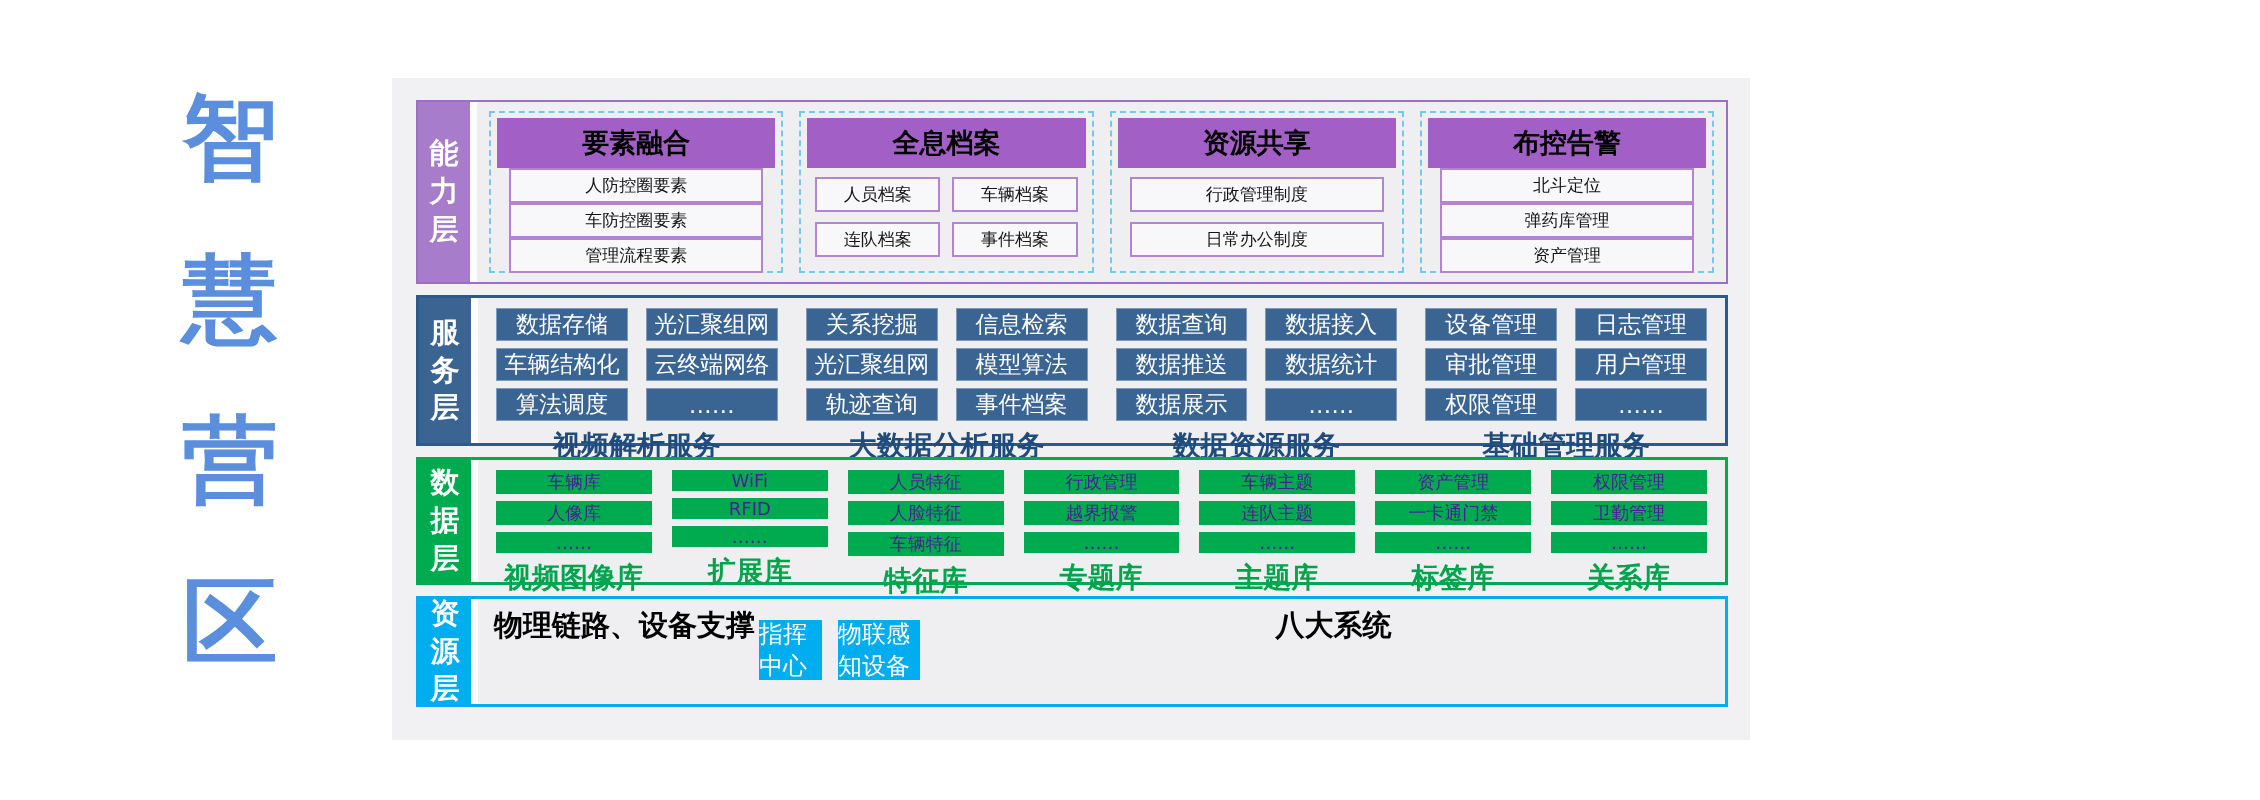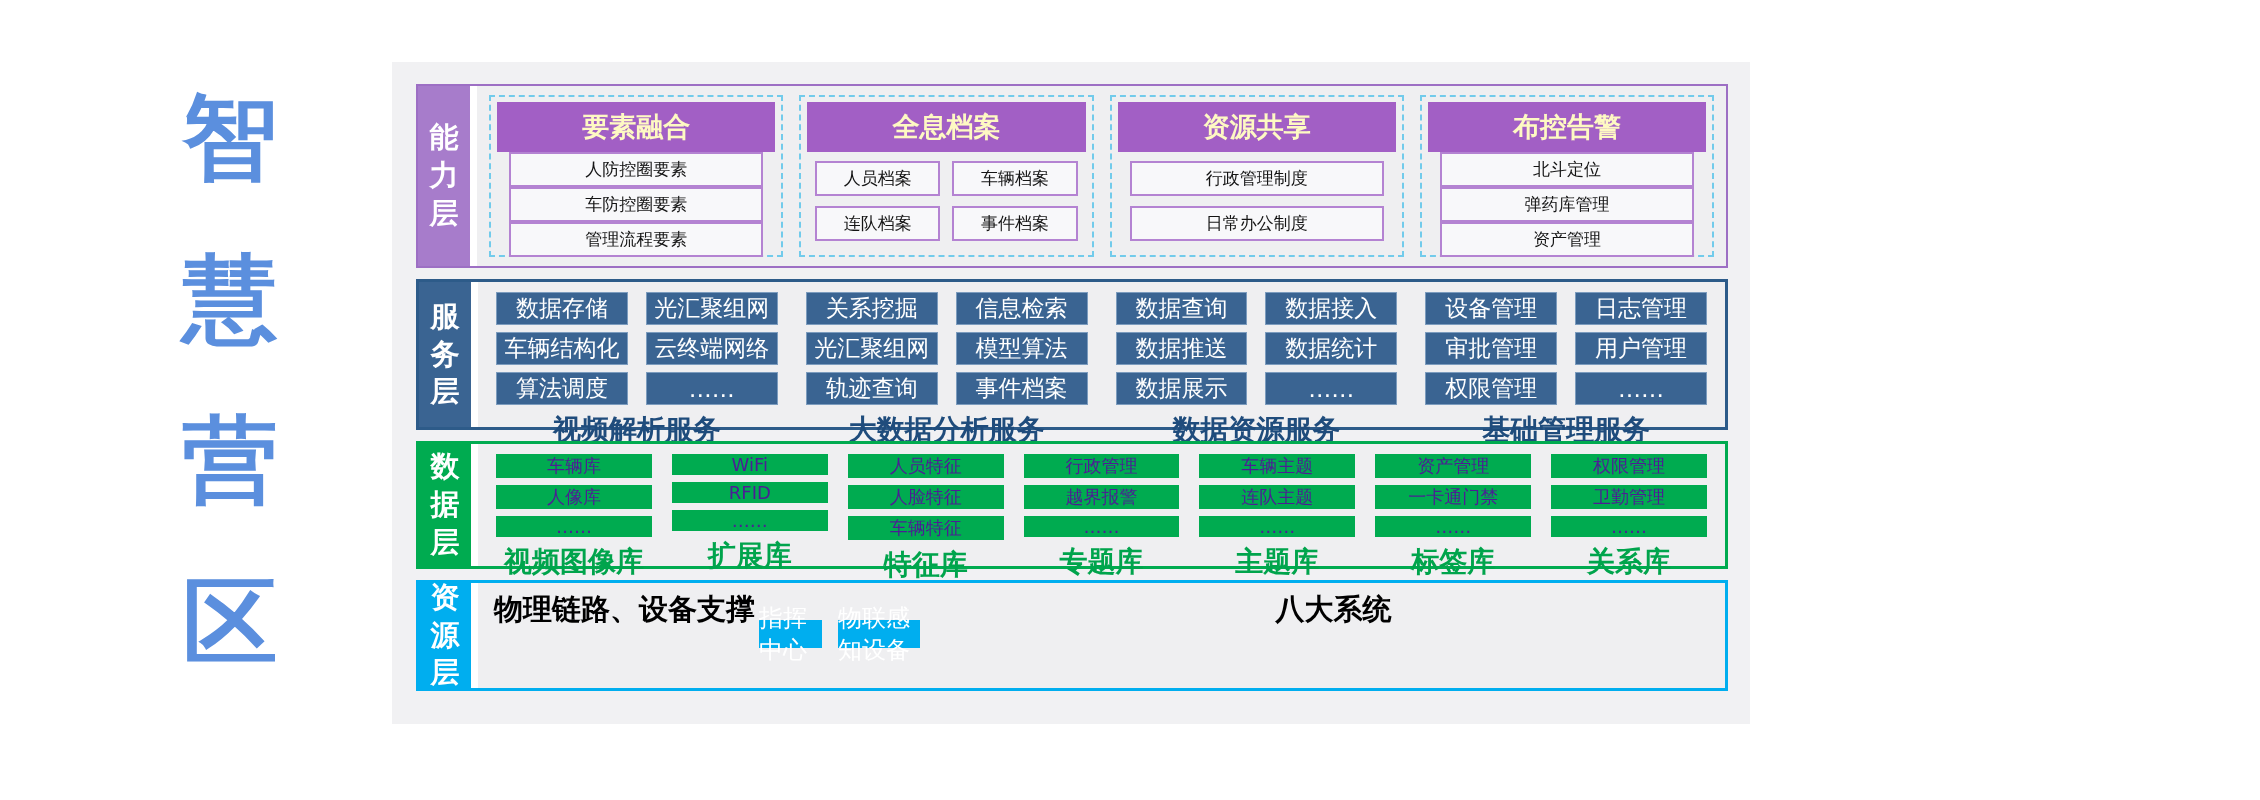--- a/index.html
+++ b/index.html
@@ -5,35 +5,35 @@
   html,body{margin:0;padding:0;background:#ffffff;}
   .canvas{position:relative;width:2260px;height:800px;background:#ffffff;
     font-family:"DejaVu Sans","Liberation Sans",sans-serif;}
 
   
   .main-title{position:absolute;left:105px;top:90px;width:250px;height:580px;
     display:flex;flex-direction:column;justify-content:space-between;align-items:center;
     color:#5B8FDE;font-size:95px;font-weight:600;line-height:1;}
 
   
-  .panel{position:absolute;left:392px;top:62px;width:1358px;height:662px;background:#F1F1F3;
+  .panel{position:absolute;left:392px;top:78px;width:1358px;height:662px;background:#F1F1F3;
     box-sizing:border-box;padding:22px 22px 16px 24px;display:flex;flex-direction:column;gap:11px;}
 
   .band{display:flex;box-sizing:border-box;background:#EFEFF1;}
   .band-label{flex:0 0 52px;display:flex;align-items:center;justify-content:center;
     color:#fff;font-weight:bold;font-size:29px;border-right:7px solid #ffffff;}
   .band-label span{width:1.05em;word-break:break-all;line-height:1.3;text-align:center;}
 
   
   .cap{height:184px;border:2px solid #9D6FC4;}
   .cap .band-label{background:#A77CCB;}
   .cap-body{flex:1;display:flex;gap:16px;padding:9px 12px;}
   .cap-group{flex:1;border:2px dashed #72CBEB;display:flex;flex-direction:column;
     padding:5px 6px;box-sizing:border-box;min-width:0;}
-  .cap-header{background:#A25FC5;color:#fef9c3;font-weight:bold;font-size:27px;
+  .cap-header{background:#A25FC5;color:#000000;font-weight:bold;font-size:27px;
     text-align:center;padding:7px 0;}
   .cap-items{flex:1;display:flex;flex-direction:column;justify-content:space-evenly;padding:0 12px;}
   .cap-items.grid{display:grid;grid-template-columns:1fr 1fr;column-gap:12px;
     align-content:space-evenly;padding:0 8px;}
   .cap-chip{border:2px solid #B483D2;background:#F8F8FA;text-align:center;
     font-size:17px;color:#141414;padding:4px 0;}
 
   
   .svc{height:151px;border:3px solid #2D5B89;}
   .svc .band-label{background:#3A6492;}
@@ -56,21 +56,21 @@
 
   
   .res{height:111px;border:3px solid #00AEEF;}
   .res .band-label{background:#00AEEF;}
   .res-body{flex:1;display:flex;gap:34px;padding:5px 16px 9px;}
   .res-left{flex:0 0 430px;display:flex;flex-direction:row;}
   .res-heading{text-align:center;font-weight:bold;font-size:29px;color:#000;padding:2px 0 6px;}
   .res-left-chips{flex:1;display:flex;gap:16px;align-items:center;padding:0 4px;}
   .res-chip{background:#00AEEF;color:#fff;display:flex;align-items:center;
     justify-content:center;font-size:24px;}
-  .res-left-chips .res-chip{height:28px;}
+  .res-left-chips .res-chip{height:60px;}
   .res-right{flex:1;display:flex;flex-direction:column;min-width:0;}
   .res-rows{flex:1;display:flex;flex-direction:column;gap:8px;padding-top:2px;}
   .res-row{flex:1;display:flex;gap:13px;}
   .f10{flex:1;} .f105{flex:1.05;} .f13{flex:1.3;} .f155{flex:1.55;} .f175{flex:1.75;}
 </style>
 </head>
 <body>
 
 <div class="canvas">
 

